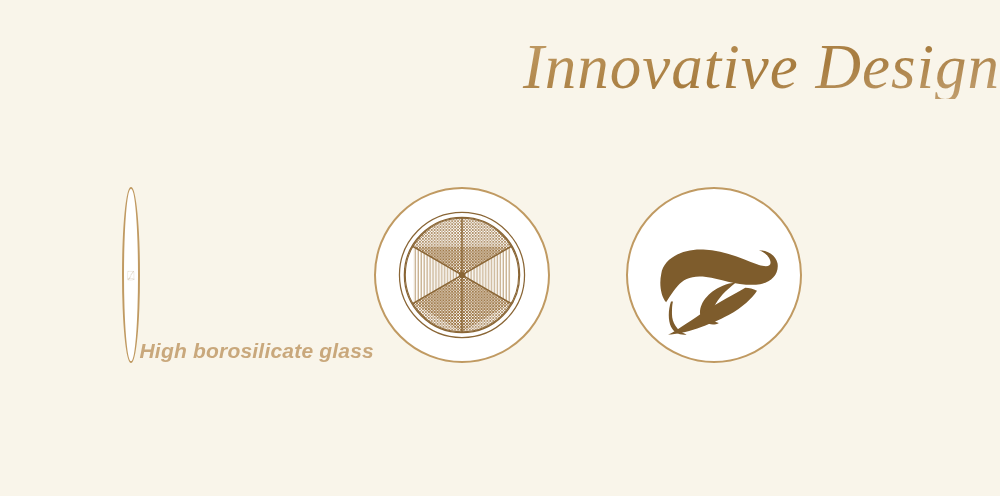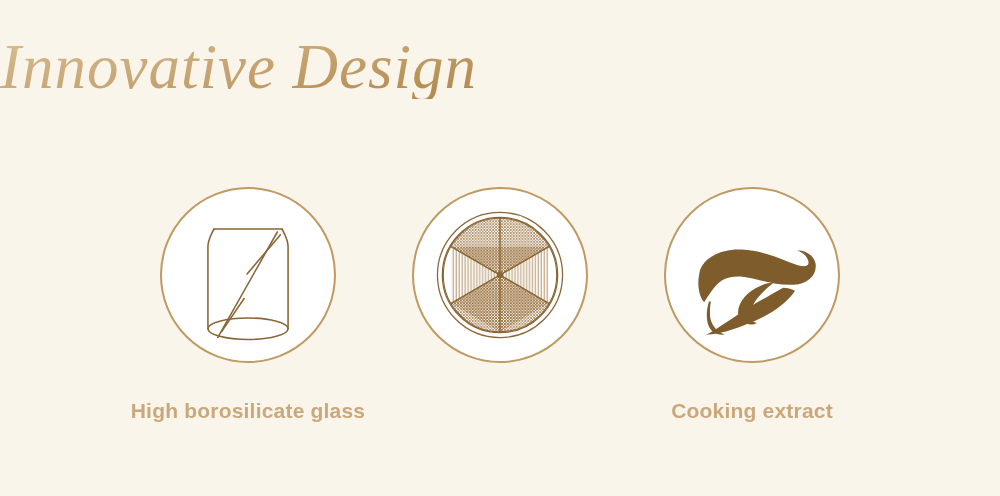--- a/index.html
+++ b/index.html
@@ -19,21 +19,21 @@
     background: #f9f5ea;
     overflow: hidden;
   }
 
   
   #title {
     position: absolute;
     top: 36px;
     left: 0;
     width: 1000px;
-    text-align: left;
+    text-align: right;
     font-family: "Liberation Serif", "DejaVu Serif", serif;
     font-style: italic;
     font-weight: 400;
     font-size: 63px;
     letter-spacing: 1px;
     line-height: 1.0;
     background: linear-gradient(170deg,
                 #d8bc93 0%,
                 #c8a675 28%,
                 #b78f55 52%,
@@ -52,22 +52,23 @@
     top: 187px;
     left: 0;
     width: 1000px;
     display: flex;
     justify-content: center;
     align-items: flex-start;
   }
   .feature {
     width: 252px;
     display: flex;
-    flex-direction: column;
-    align-items: center;
+    flex-direction: row;
+    align-items: flex-end;
+    font-style: italic;
   }
   .circle {
     width: 176px;
     height: 176px;
     border-radius: 50%;
     background: #ffffff;
     border: 2px solid #c09a62;
     box-sizing: border-box;
     display: flex;
     align-items: center;
@@ -205,17 +206,16 @@
                      C128 102 124 101 120 101 Z"></path>
 
             <path d="M44 115
                      C41 124 41 134 44 141
                      C47 147 53 150 60 149
                      C50 145 45 137 45 128
                      C45 123 45 119 46 115 Z"></path>
           </g>
         </svg>
       </div>
-      <div class="feature-label">Cooking extract</div>
     </div>
 
   </div>
 </div>
 
 </body></html>

